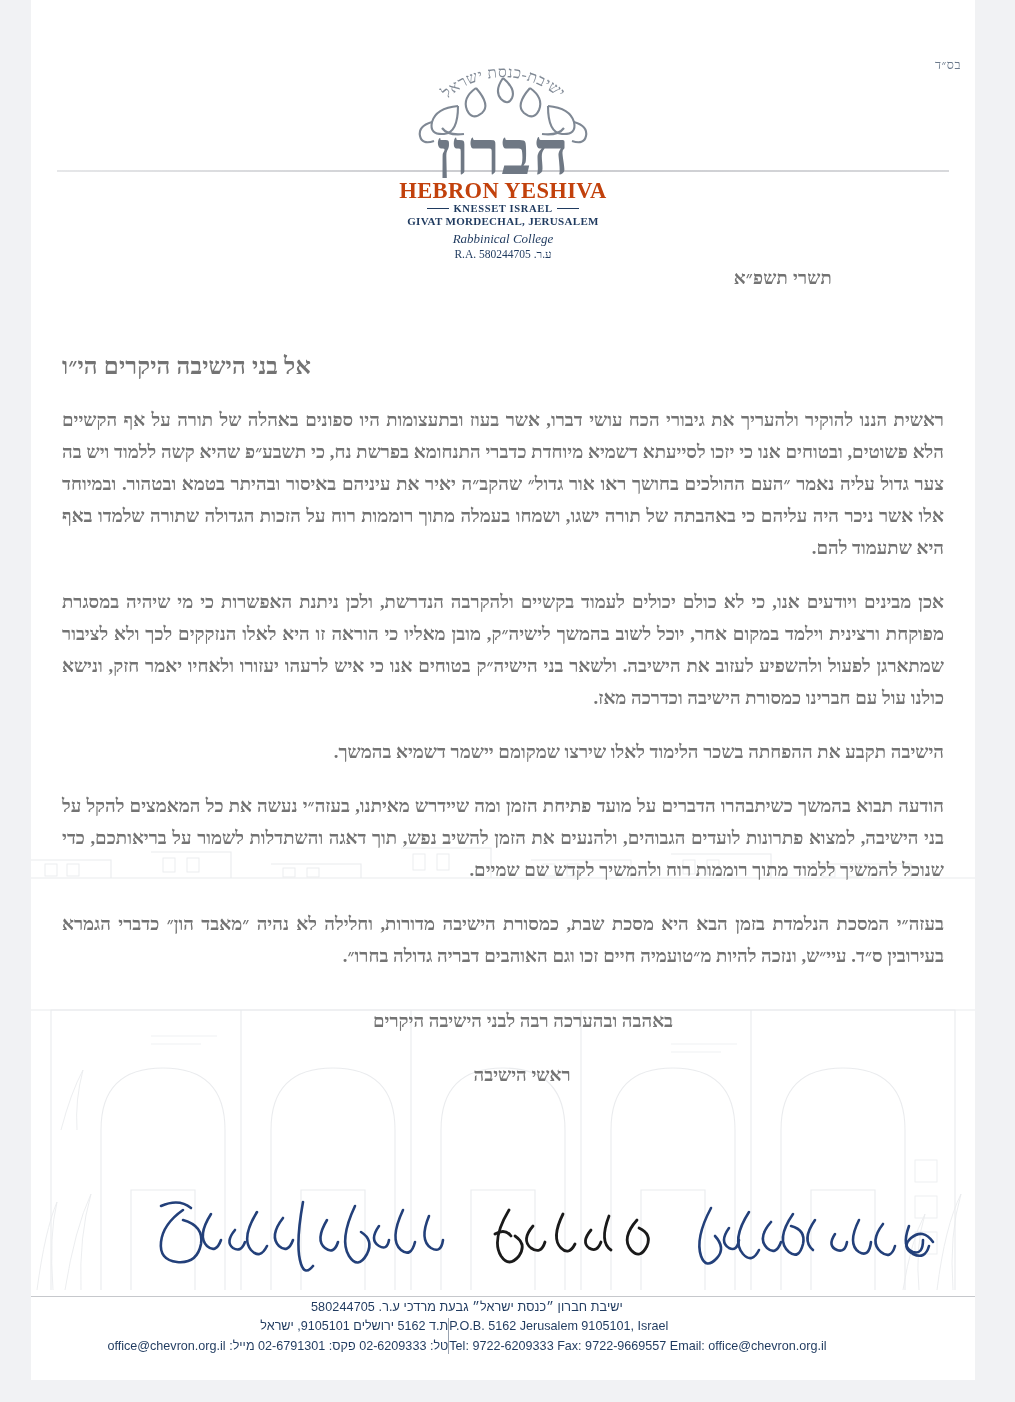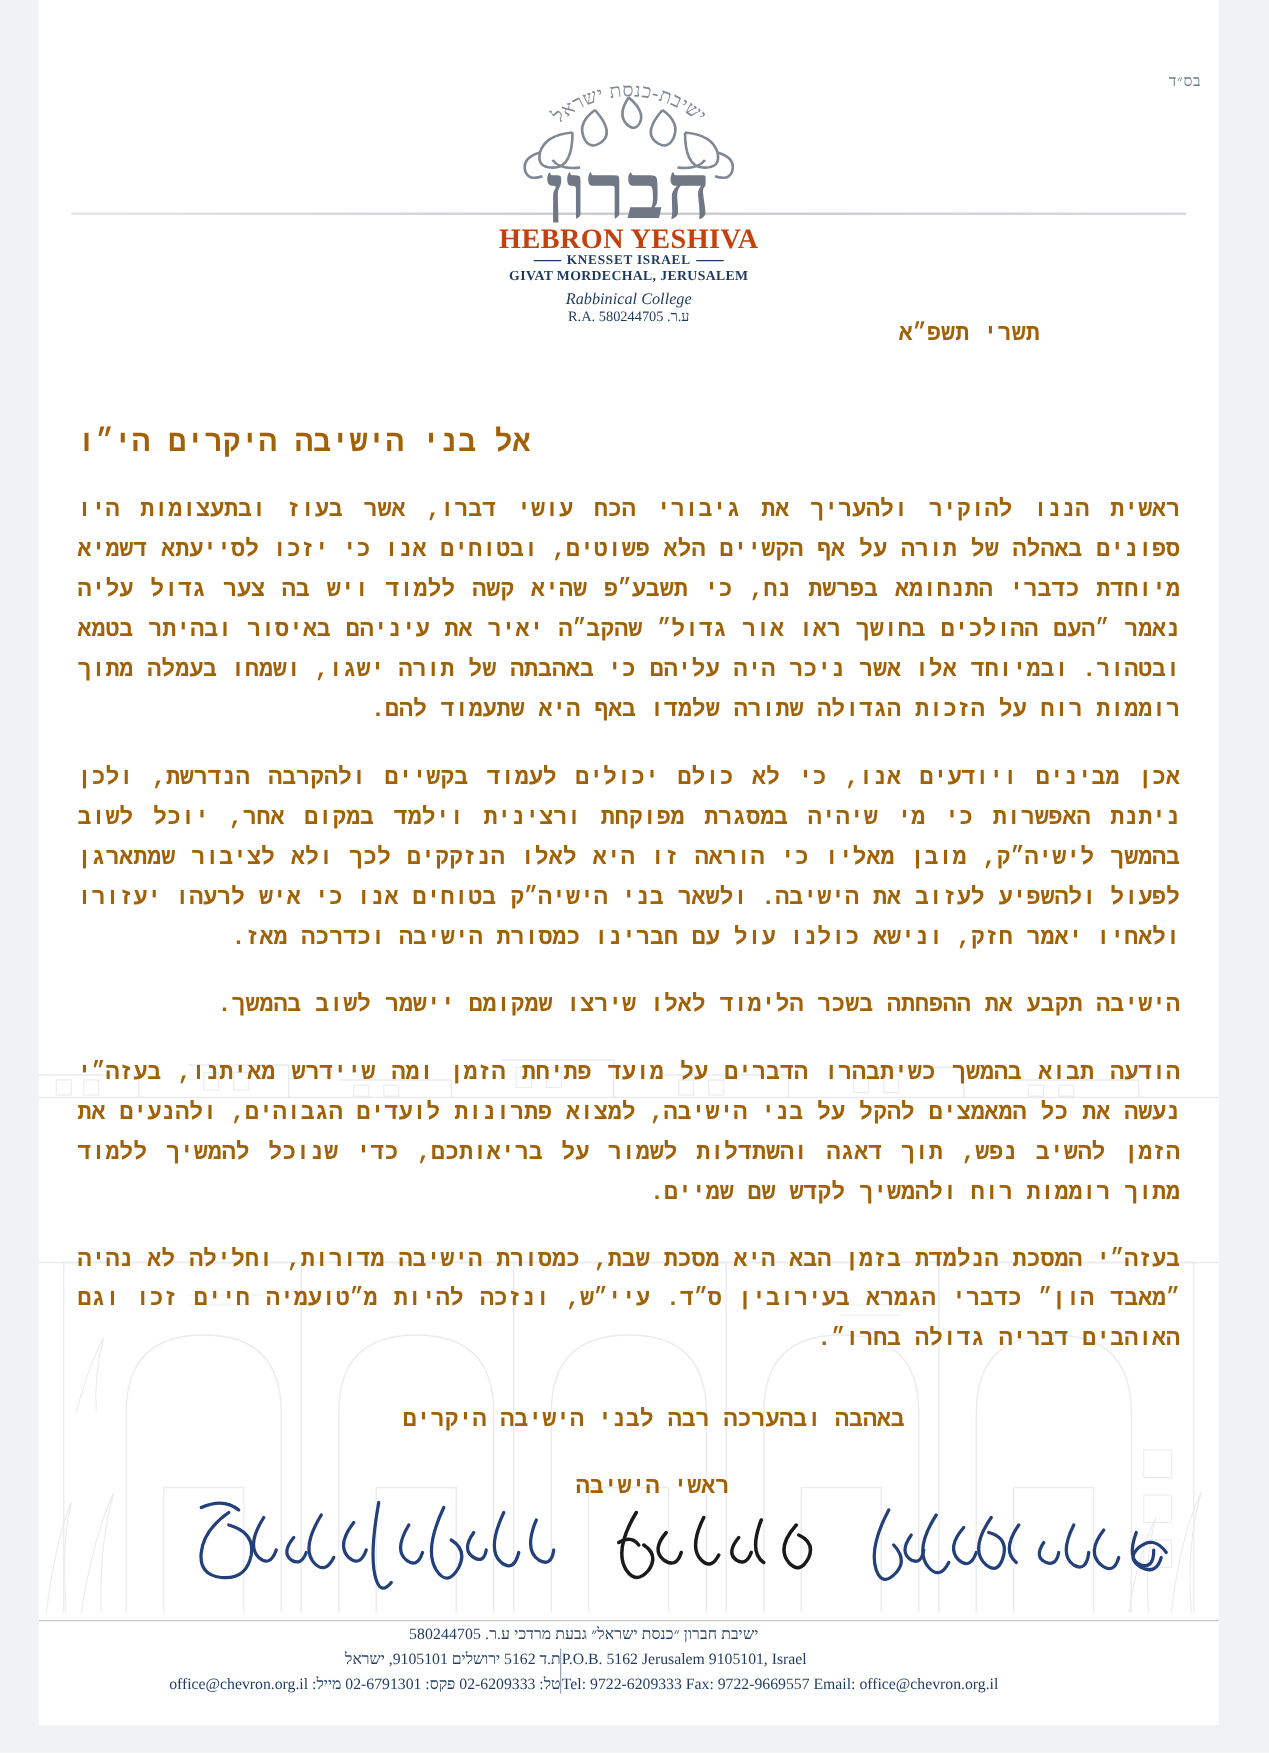--- a/index.html
+++ b/index.html
@@ -126,26 +126,25 @@
     font-family: "Liberation Serif", serif;
     font-size: 11.5px;
     color: #1f3a5f;
     margin-top: 1px;
   }
 
   
   .letter {
     position: absolute;
     left: 31px;
-    top: 257px;
+    top: 268px;
     width: 882px;
     direction: rtl;
     text-align: justify;
-    color: #a16207;
-    font-family: Liberation Mono, monospace;
+    color: #737373;
   }
 
   .date-line {
     font-size: 18.5px;
     font-weight: bold;
     text-align: right;
     margin: 0 0 0 0;
     padding-right: 112px;
     letter-spacing: .2px;
   }
@@ -206,21 +205,21 @@
     height: 1px;
     background: #c6c8cc;
   }
   .footer {
     position: absolute;
     left: 0;
     top: 1300px;
     width: 872px;
     text-align: center;
     color: #1f3a5f;
-    font-family: Liberation Serif, serif;
+    font-family: Liberation Sans, sans-serif;
   }
   .footer-line1 {
     font-size: 12.6px;
     direction: rtl;
     letter-spacing: .1px;
     margin-bottom: 3px;
   }
   .footer-cols {
     display: flex;
     justify-content: center;
@@ -347,21 +346,21 @@
     <div class="logo-en-sub3">Rabbinical College</div>
     <div class="logo-en-sub4">R.A. 580244705 .ע.ר</div>
   </div>
 
   <div class="letter">
     <div class="date-line">תשרי תשפ״א</div>
     <div class="greeting">אל בני הישיבה היקרים הי״ו</div>
 
     <p class="para first">ראשית הננו להוקיר ולהעריך את גיבורי הכח עושי דברו, אשר בעוז ובתעצומות היו ספונים באהלה של תורה על אף הקשיים הלא פשוטים, ובטוחים אנו כי יזכו לסייעתא דשמיא מיוחדת כדברי התנחומא בפרשת נח, כי תשבע״פ שהיא קשה ללמוד ויש בה צער גדול עליה נאמר ״העם ההולכים בחושך ראו אור גדול״ שהקב״ה יאיר את עיניהם באיסור ובהיתר בטמא ובטהור. ובמיוחד אלו אשר ניכר היה עליהם כי באהבתה של תורה ישגו, ושמחו בעמלה מתוך רוממות רוח על הזכות הגדולה שתורה שלמדו באף היא שתעמוד להם.</p>
     <p class="para">אכן מבינים ויודעים אנו, כי לא כולם יכולים לעמוד בקשיים ולהקרבה הנדרשת, ולכן ניתנת האפשרות כי מי שיהיה במסגרת מפוקחת ורצינית וילמד במקום אחר, יוכל לשוב בהמשך לישיה״ק, מובן מאליו כי הוראה זו היא לאלו הנזקקים לכך ולא לציבור שמתארגן לפעול ולהשפיע לעזוב את הישיבה. ולשאר בני הישיה״ק בטוחים אנו כי איש לרעהו יעזורו ולאחיו יאמר חזק, ונישא כולנו עול עם חברינו כמסורת הישיבה וכדרכה מאז.</p>
-    <p class="para">הישיבה תקבע את ההפחתה בשכר הלימוד לאלו שירצו שמקומם יישמר לשוב בהמשך.</p>
+    <p class="para">הישיבה תקבע את ההפחתה בשכר הלימוד לאלו שירצו שמקומם יישמר דשמיא בהמשך.</p>
 
     <p class="para">הודעה תבוא בהמשך כשיתבהרו הדברים על מועד פתיחת הזמן ומה שיידרש מאיתנו, בעזה״י נעשה את כל המאמצים להקל על בני הישיבה, למצוא פתרונות לועדים הגבוהים, ולהנעים את הזמן להשיב נפש, תוך דאגה והשתדלות לשמור על בריאותכם, כדי שנוכל להמשיך ללמוד מתוך רוממות רוח ולהמשיך לקדש שם שמיים.</p>
 
     <p class="para"><span>בעזה״י המסכת הנלמדת בזמן הבא היא מסכת שבת, כמסורת הישיבה מדורות, וחלילה לא נהיה </span><span class="b">״מאבד הון״ כדברי הגמרא בעירובין ס״ד</span><span>. עיי״ש, ונזכה להיות מ״טועמיה חיים זכו וגם </span><span class="b">האוהבים דבריה גדולה בחרו״.</span></p>
 
     <div class="closing">באהבה ובהערכה רבה לבני הישיבה היקרים</div>
     <div class="signers">ראשי הישיבה</div>
   </div>
 
   <div class="signatures">

